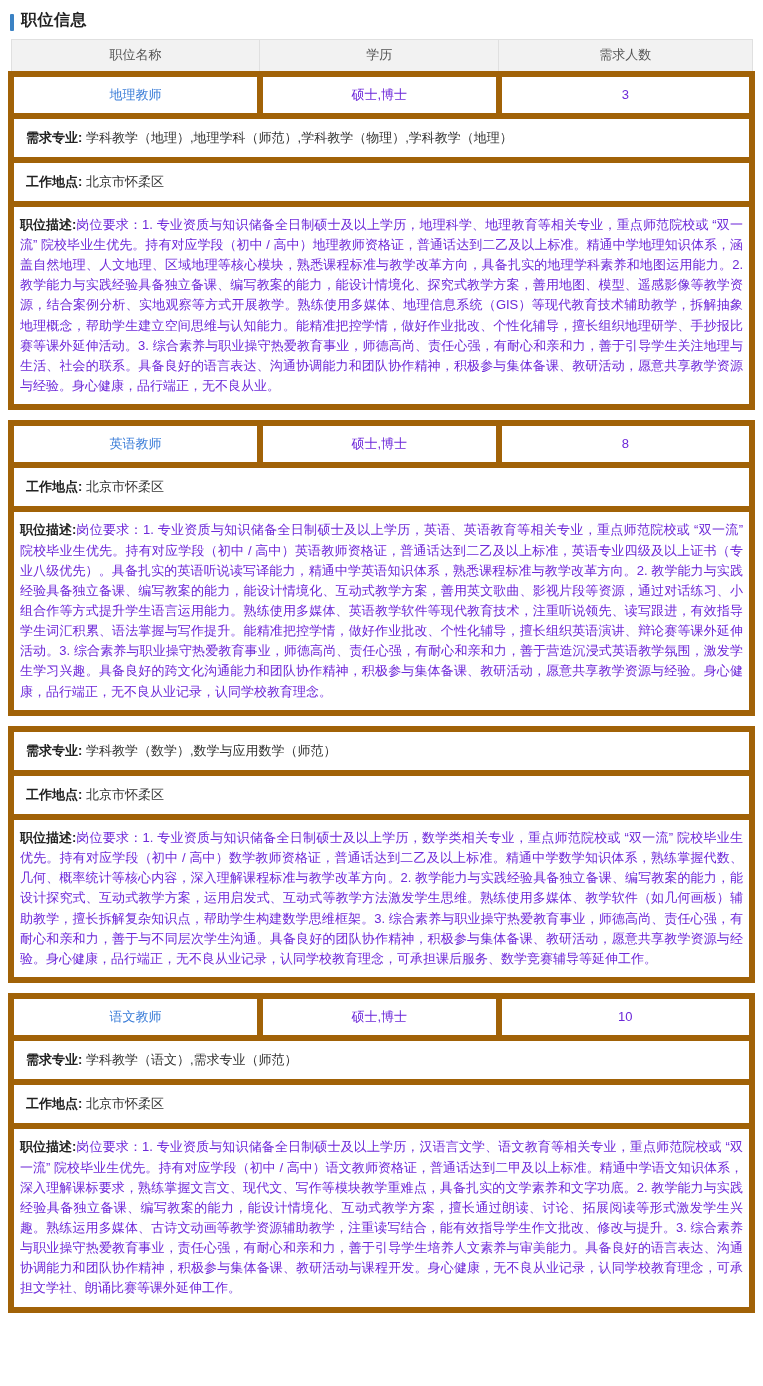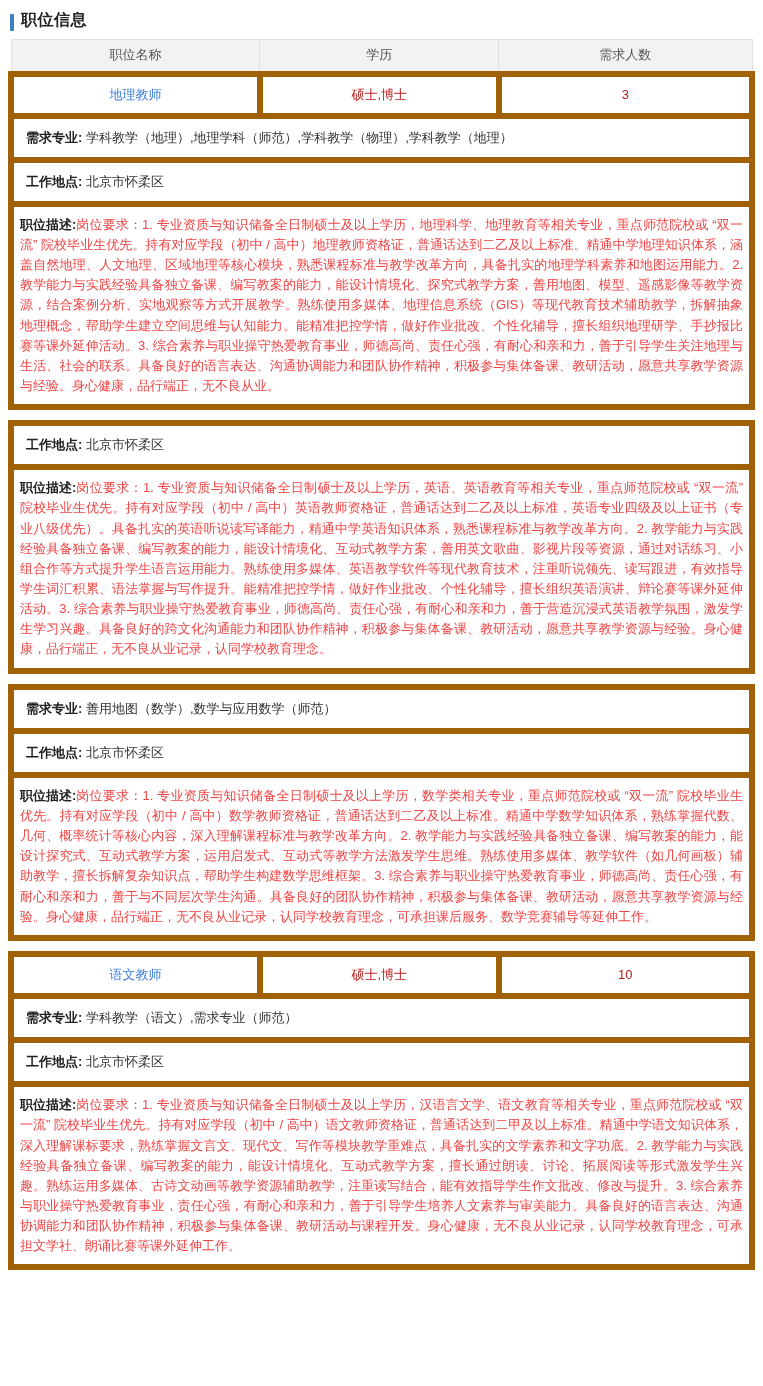--- a/index.html
+++ b/index.html
@@ -68,21 +68,21 @@
   tr.row-title td {
     text-align: center;
     height: 36px;
   }
   tr.row-title td.name a {
     color: #3b7dd8;
     text-decoration: none;
     cursor: pointer;
   }
   tr.row-title td.edu,
-  tr.row-title td.num { color: #b91c1c; margin-left: 32px; }
+  tr.row-title td.num { color: #6d28d9; margin-left: 32px; }
 
   td.full {
     padding: 9px 10px 9px 12px;
   }
   .lbl {
     font-weight: bold;
     color: #222222;
     white-space: nowrap;
   }
   .val {
@@ -90,21 +90,21 @@
     margin-top: 12px;
   }
   .desc-cell {
     line-height: 1.78;
     text-align: justify;
     padding: 10px 12px 12px 12px;
   }
   .desc-cell .lbl { float: left; }
   .desc-body {
     display: inline;
-    color: #ef4444;
+    color: #6d28d9;
   }
   .block-spacer { height: 10px; }
 </style>
 </head>
 <body>
 
 <div class="page">
 
   <div class="page-heading">
     <span class="bar"></span>
@@ -155,20 +155,27 @@
 
   <div class="block-spacer"></div>
 
   <table class="job-table">
     <colgroup>
       <col class="col-name">
         <col class="col-edu">
         <col class="col-num">
     </colgroup>
     <tbody>
+      <tr class="row-title">
+        <td class="name">
+          <a href="#">英语教师</a>
+        </td>
+        <td class="edu">硕士,博士</td>
+        <td class="num">8</td>
+      </tr>
       <tr>
         <td class="full" colspan="3">
           <span class="lbl">工作地点:</span>
           <span class="val">北京市怀柔区</span>
         </td>
       </tr>
       <tr>
         <td class="desc-cell" colspan="3">
           <span class="lbl">职位描述:</span>
           <span class="desc-body">岗位要求：1. 专业资质与知识储备全日制硕士及以上学历，英语、英语教育等相关专业，重点师范院校或 “双一流” 院校毕业生优先。持有对应学段（初中 / 高中）英语教师资格证，普通话达到二乙及以上标准，英语专业四级及以上证书（专业八级优先）。具备扎实的英语听说读写译能力，精通中学英语知识体系，熟悉课程标准与教学改革方向。2. 教学能力与实践经验具备独立备课、编写教案的能力，能设计情境化、互动式教学方案，善用英文歌曲、影视片段等资源，通过对话练习、小组合作等方式提升学生语言运用能力。熟练使用多媒体、英语教学软件等现代教育技术，注重听说领先、读写跟进，有效指导学生词汇积累、语法掌握与写作提升。能精准把控学情，做好作业批改、个性化辅导，擅长组织英语演讲、辩论赛等课外延伸活动。3. 综合素养与职业操守热爱教育事业，师德高尚、责任心强，有耐心和亲和力，善于营造沉浸式英语教学氛围，激发学生学习兴趣。具备良好的跨文化沟通能力和团队协作精神，积极参与集体备课、教研活动，愿意共享教学资源与经验。身心健康，品行端正，无不良从业记录，认同学校教育理念。</span>
@@ -182,21 +189,21 @@
   <table class="job-table">
     <colgroup>
       <col class="col-name">
         <col class="col-edu">
         <col class="col-num">
     </colgroup>
     <tbody>
       <tr>
         <td class="full" colspan="3">
           <span class="lbl">需求专业:</span>
-          <span class="val">善用地图（数学）,数学与应用数学（师范）</span>
+          <span class="val">学科教学（数学）,数学与应用数学（师范）</span>
         </td>
       </tr>
       <tr>
         <td class="full" colspan="3">
           <span class="lbl">工作地点:</span>
           <span class="val">北京市怀柔区</span>
         </td>
       </tr>
       <tr>
         <td class="desc-cell" colspan="3">

